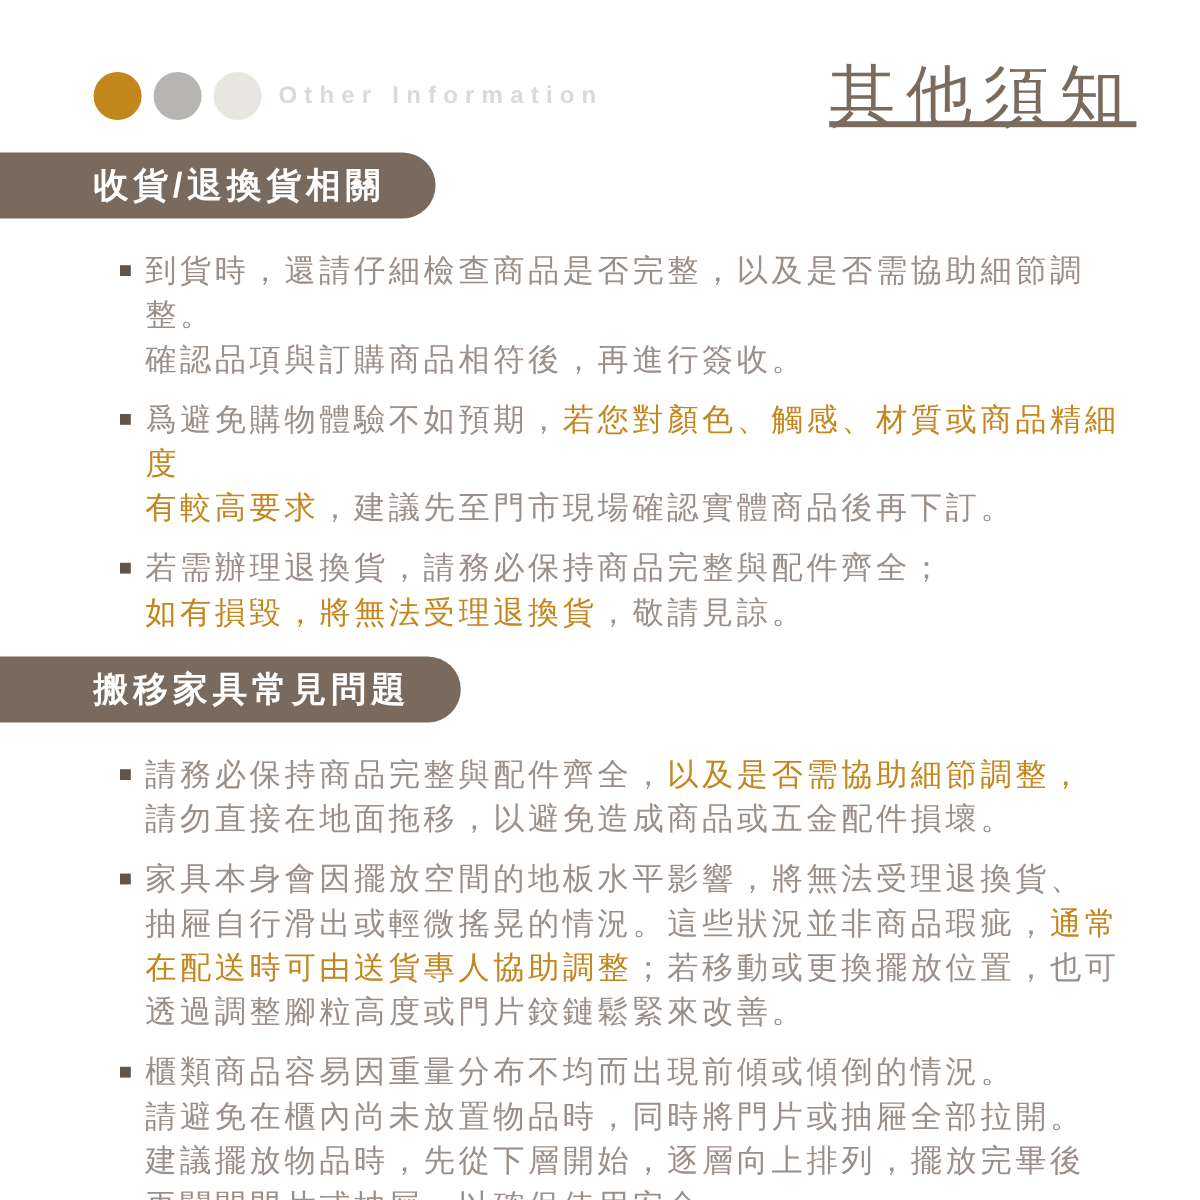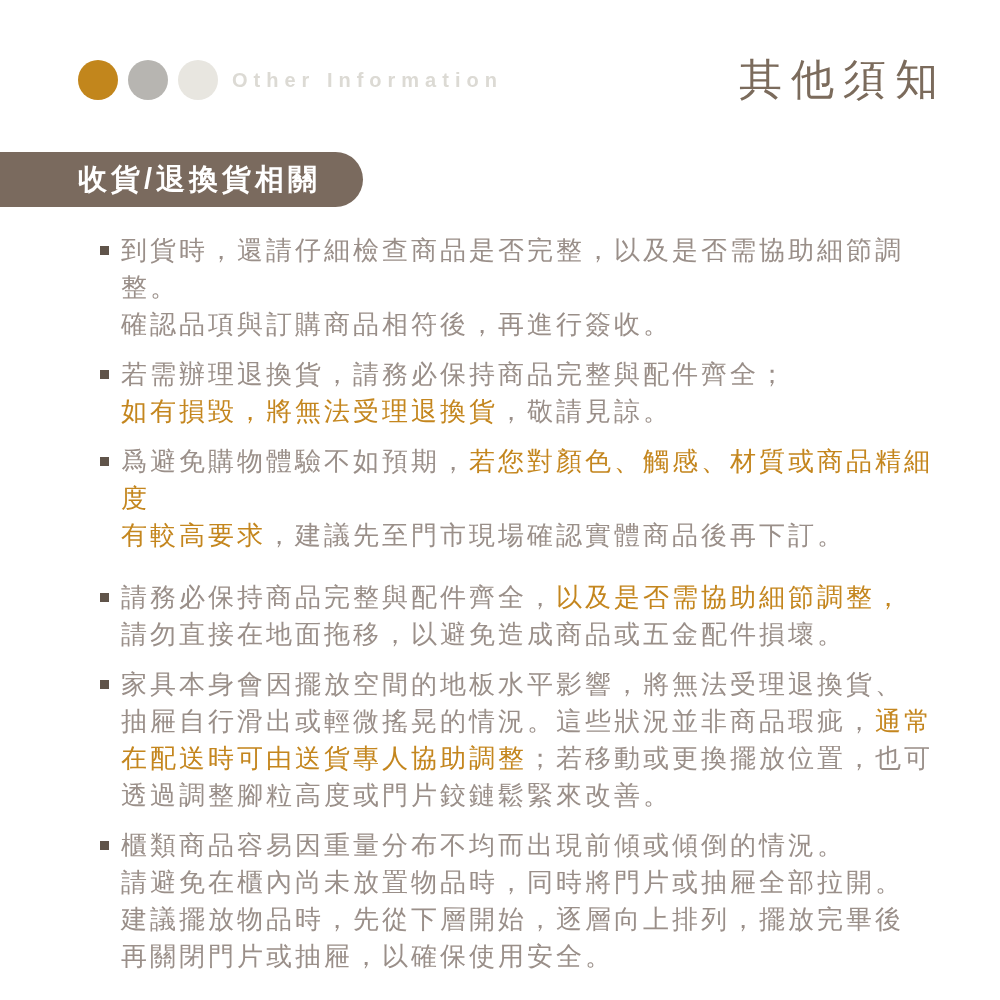--- a/index.html
+++ b/index.html
@@ -18,27 +18,27 @@
     padding:52px 62px 0 78px;
     height:56px;
   }
   .dots-row{display:flex;align-items:center;}
   .dot{width:40px;height:40px;border-radius:50%;flex:none;margin-right:10px;}
   .eyebrow{
     font-size:20px;font-weight:bold;letter-spacing:6px;
     color:#dcdad4;margin-left:4px;white-space:nowrap;
   }
   .title{
-    margin:0;font-size:43px;font-weight:300;
+    margin:0;font-size:55px;font-weight:300;
     letter-spacing:9px;margin-right:-9px;
-    color:#7b6b5c;white-space:nowrap;
+    color:#7b6b5c;white-space:nowrap;text-decoration:underline;
   }
   
   .banner{
-    margin-top:44px;
+    margin-top:19px;
     width:-moz-fit-content;width:fit-content;
     height:55px;
     background:#7a6a5e;
     border-radius:0 30px 30px 0;
     display:flex;align-items:center;
     padding:0 42px 0 78px;
   }
   .banner span{
     color:#ffffff;font-size:29px;font-weight:bold;
     letter-spacing:4px;white-space:nowrap;
@@ -87,30 +87,33 @@
     <span>收貨/退換貨相關</span>
   </div>
   <ul class="bullets">
       <li>
         <span class="sq"></span>
         <p><span>到貨時，還請仔細檢查商品是否完整，以及是否需協助細節調整。
 確認品項與訂購商品相符後，再進行簽收。</span></p>
       </li>
       <li>
         <span class="sq"></span>
+        <p><span>爲避免購物體驗不如預期，</span><span class="hl">若您對顏色、觸感、材質或商品精細度
+有較高要求</span><span>，建議先至門市現場確認實體商品後再下訂。</span></p>
+      </li>
+      <li>
+        <span class="sq"></span>
         <p><span>若需辦理退換貨，請務必保持商品完整與配件齊全；
 </span><span class="hl">如有損毀，將無法受理退換貨</span><span>，敬請見諒。</span></p>
       </li>
-      <li>
-        <span class="sq"></span>
-        <p><span>爲避免購物體驗不如預期，</span><span class="hl">若您對顏色、觸感、材質或商品精細度
-有較高要求</span><span>，建議先至門市現場確認實體商品後再下訂。</span></p>
-      </li>
     </ul>
 
+  <div class="banner second">
+    <span>搬移家具常見問題</span>
+  </div>
   <ul class="bullets">
       <li>
         <span class="sq"></span>
         <p><span>請務必保持商品完整與配件齊全，</span><span class="hl">以及是否需協助細節調整，</span><span>
 請勿直接在地面拖移，以避免造成商品或五金配件損壞。</span></p>
       </li>
       <li>
         <span class="sq"></span>
         <p><span>家具本身會因擺放空間的地板水平影響，將無法受理退換貨、
 抽屜自行滑出或輕微搖晃的情況。這些狀況並非商品瑕疵，</span><span class="hl">通常

